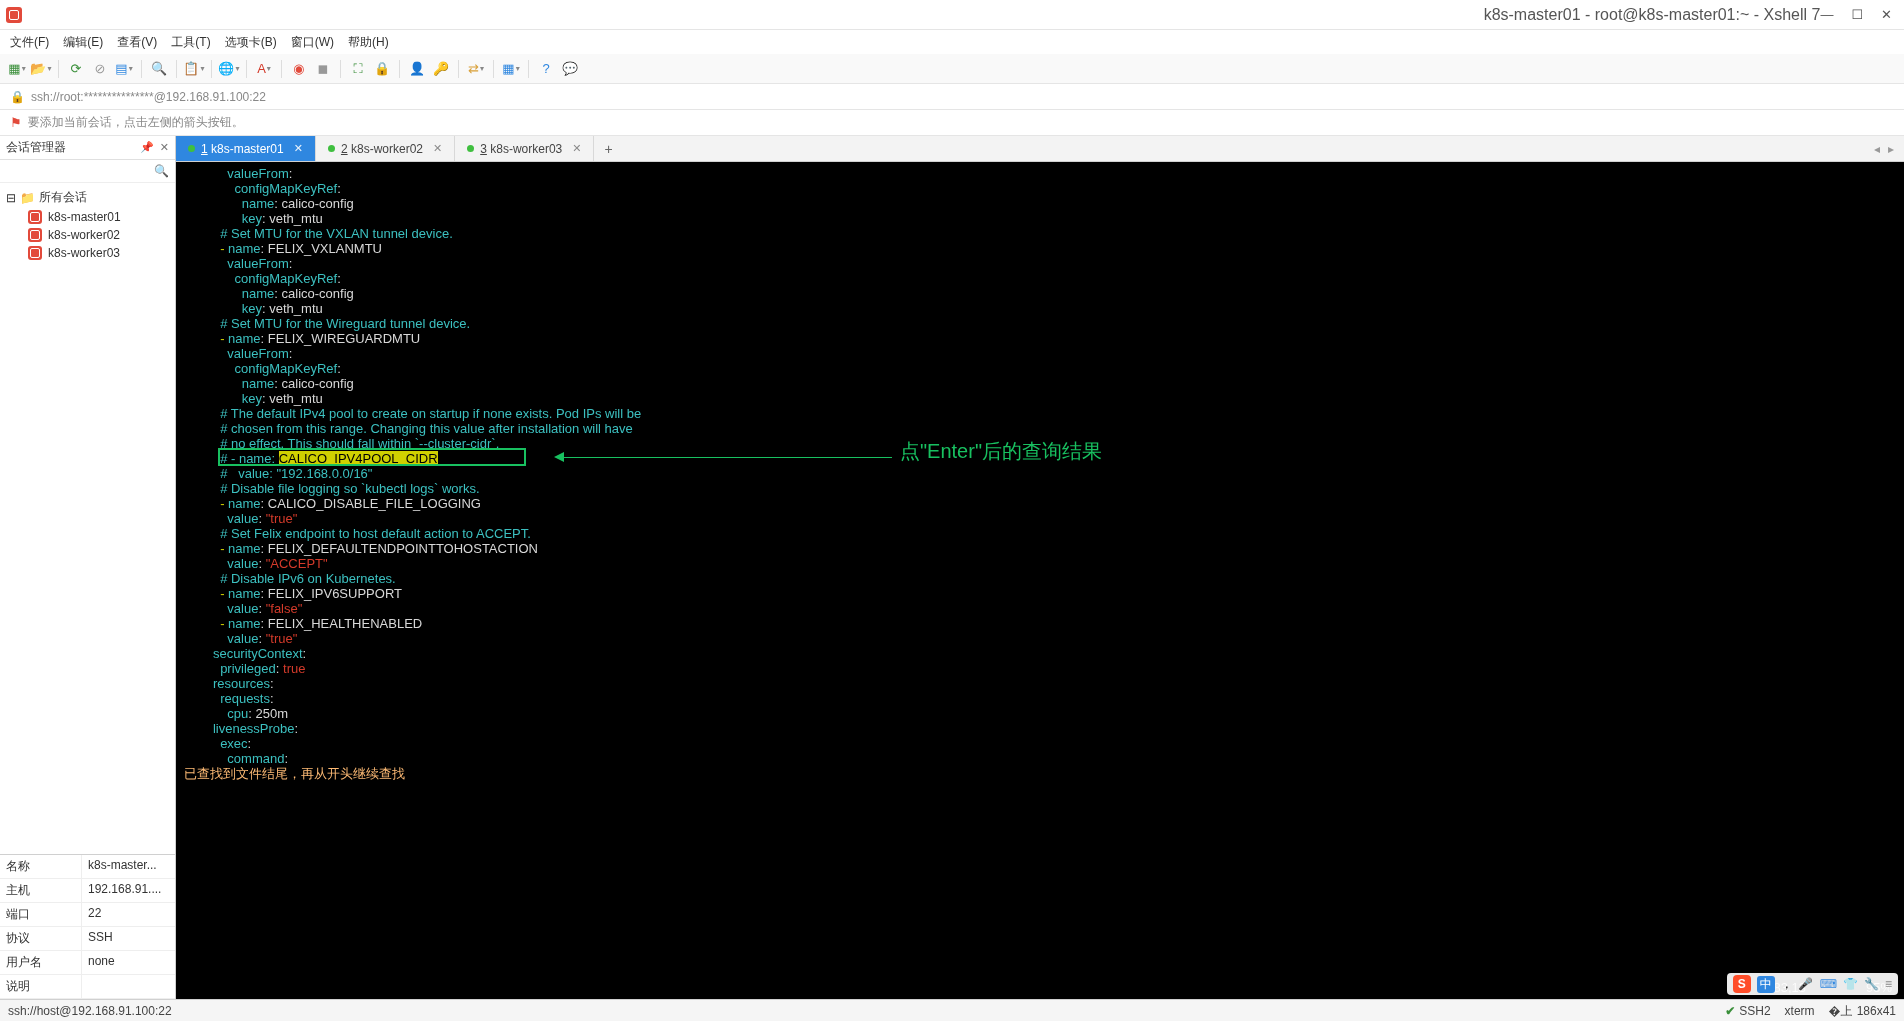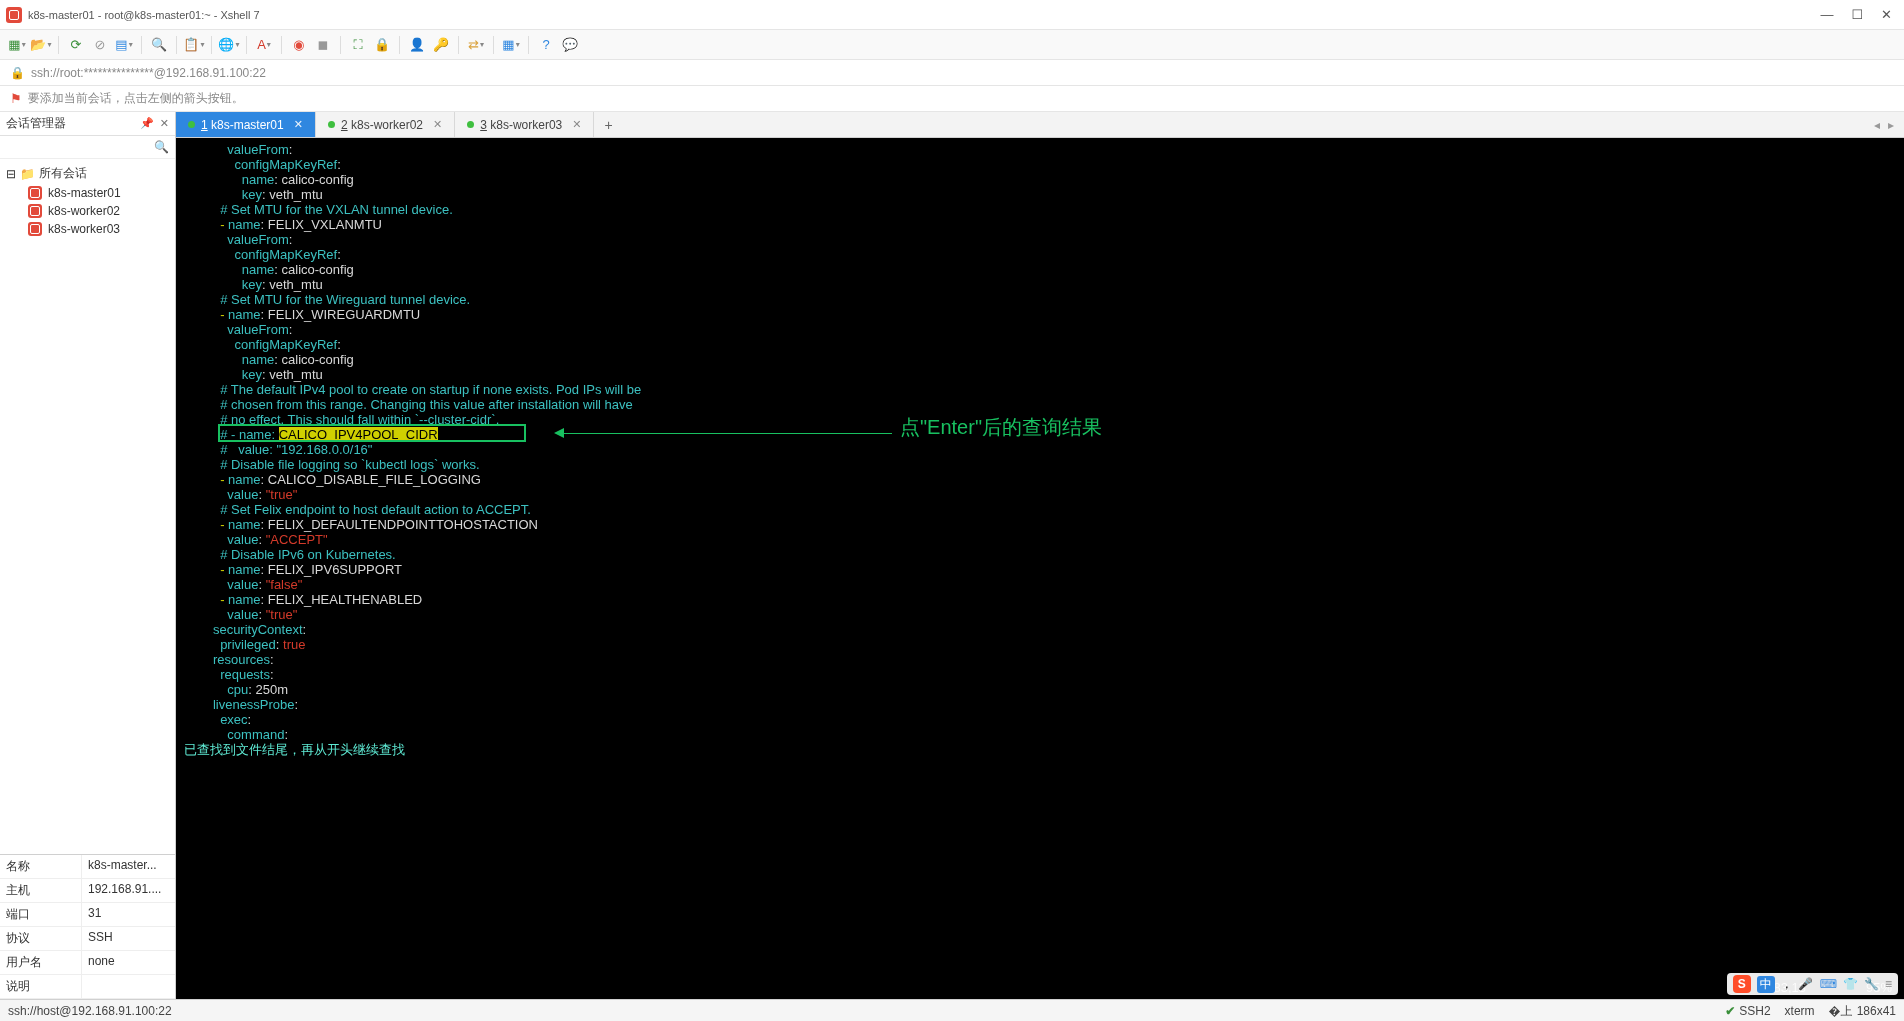--- a/index.html
+++ b/index.html
@@ -1,21 +1,21 @@
 <!DOCTYPE html>
 <html><head>
 <meta charset="utf-8">
 <style>
 * { margin: 0; padding: 0; box-sizing: border-box; font-family: "Microsoft YaHei", "Segoe UI", Tahoma, sans-serif; }
 html, body { width: 100%; height: 100%; overflow: hidden; background: #f0f0f0; font-size: 12px; }
 .app { display: flex; flex-direction: column; height: 100vh; background: #fff; }
 .titlebar { display: flex; align-items: center; height: 30px; padding: 0 6px; background: #fff; border-bottom: 1px solid #e5e5e5; color: #555; }
 .titlebar .icon { width: 16px; height: 16px; background: #e24a3b; border-radius: 3px; margin-right: 6px; position: relative; }
 .titlebar .icon::after { content: ""; position: absolute; inset: 3px; border: 1.5px solid #fff; border-radius: 2px; }
-.titlebar .title { flex: 1; font-size: 11px; }
+.titlebar .title { flex: 1; font-size: 16px; text-align: right; }
 .titlebar .winbtns { display: flex; gap: 18px; color: #555; font-size: 13px; padding-right: 6px; }
 .titlebar .winbtns span { cursor: default; }
 .menubar { display: flex; align-items: center; height: 24px; padding: 0 10px; gap: 14px; background: #fff; font-size: 12px; color: #333; }
 .menubar span { cursor: default; }
 .toolbar { display: flex; align-items: center; height: 30px; padding: 0 8px; gap: 6px; background: #f9f9f9; border-bottom: 1px solid #e5e5e5; }
 .toolbar .tbtn { width: 18px; height: 18px; display: inline-flex; align-items: center; justify-content: center; color: #555; font-size: 13px; }
 .toolbar .sep { width: 1px; height: 18px; background: #ddd; margin: 0 2px; }
 .toolbar .drop::after { content: "▾"; font-size: 8px; margin-left: 1px; color: #888; }
 .addressbar { display: flex; align-items: center; height: 26px; padding: 0 10px; gap: 6px; background: #fff; border-bottom: 1px solid #e5e5e5; color: #888; font-size: 12px; }
 .addressbar .lock { color: #d9a23c; }
@@ -46,21 +46,21 @@
 .tab .tnum { text-decoration: underline; }
 .add-tab { display: flex; align-items: center; padding: 0 10px; color: #666; font-size: 14px; }
 .tabs .spacer { flex: 1; }
 .tabs .tab-nav { display: flex; align-items: center; gap: 8px; padding: 0 10px; color: #999; }
 .terminal { flex: 1; background: #000; color: #ccc; font-family: Consolas, "Courier New", monospace; font-size: 13px; line-height: 15px; padding: 4px 8px; overflow: hidden; position: relative; white-space: pre; }
 .c-key { color: #3cc0c0; }
 .c-val { color: #d8d8d8; }
 .c-cmt { color: #3cc0c0; margin-top: 16px; }
 .c-dash { color: #d0d000; }
 .c-str { color: #d33a2a; }
-.c-err { color: #5eead4; }
+.c-err { color: #fdba74; }
 .hl { background: #d0d000; color: #000; }
 .term-status { position: absolute; bottom: 4px; right: 12px; color: #ccc; font-family: Consolas, monospace; font-size: 13px; display: flex; gap: 60px; }
 .anno-box { position: absolute; border: 2px solid #18c060; pointer-events: none; }
 .anno-line { position: absolute; height: 0; border-top: 1.5px solid #18c060; pointer-events: none; }
 .anno-arrow { position: absolute; width: 0; height: 0; border-top: 5px solid transparent; border-bottom: 5px solid transparent; border-right: 10px solid #18c060; pointer-events: none; }
 .anno-text { position: absolute; color: #18c060; font-size: 20px; font-family: "Microsoft YaHei", sans-serif; pointer-events: none; }
 .statusbar { display: flex; align-items: center; height: 22px; padding: 0 8px; background: #f5f5f5; border-top: 1px solid #d0d0d0; font-size: 12px; color: #444; gap: 14px; }
 .statusbar .spacer { flex: 1; }
 .statusbar .seg { display: flex; align-items: center; gap: 4px; }
 .statusbar .y { color: #3a8f3a; font-weight: bold; }
@@ -75,20 +75,29 @@
   <div class="titlebar">
     <div class="icon"></div>
     <div class="title">k8s-master01 - root@k8s-master01:~ - Xshell 7</div>
     <div class="winbtns">
       <span>—</span>
       <span>☐</span>
       <span>✕</span>
     </div>
   </div>
 
+  <div class="menubar">
+    <span>文件(F)</span>
+    <span>编辑(E)</span>
+    <span>查看(V)</span>
+    <span>工具(T)</span>
+    <span>选项卡(B)</span>
+    <span>窗口(W)</span>
+    <span>帮助(H)</span>
+  </div>
 
   <div class="toolbar">
     <span class="tbtn drop" style="color:#3a8f3a">▦</span>
     <span class="tbtn drop" style="color:#d9a23c">📂</span>
     <span class="sep"></span>
     <span class="tbtn" style="color:#3a8f3a">⟳</span>
     <span class="tbtn" style="color:#999">⊘</span>
     <span class="tbtn drop" style="color:#2f87e0">▤</span>
     <span class="sep"></span>
     <span class="tbtn">🔍</span>
@@ -161,21 +170,21 @@
           <div class="row">
             <div class="k">名称</div>
             <div class="v">k8s-master...</div>
           </div>
           <div class="row">
             <div class="k">主机</div>
             <div class="v">192.168.91....</div>
           </div>
           <div class="row">
             <div class="k">端口</div>
-            <div class="v">31</div>
+            <div class="v">22</div>
           </div>
           <div class="row">
             <div class="k">协议</div>
             <div class="v">SSH</div>
           </div>
           <div class="row">
             <div class="k">用户名</div>
             <div class="v">none</div>
           </div>
           <div class="row">

